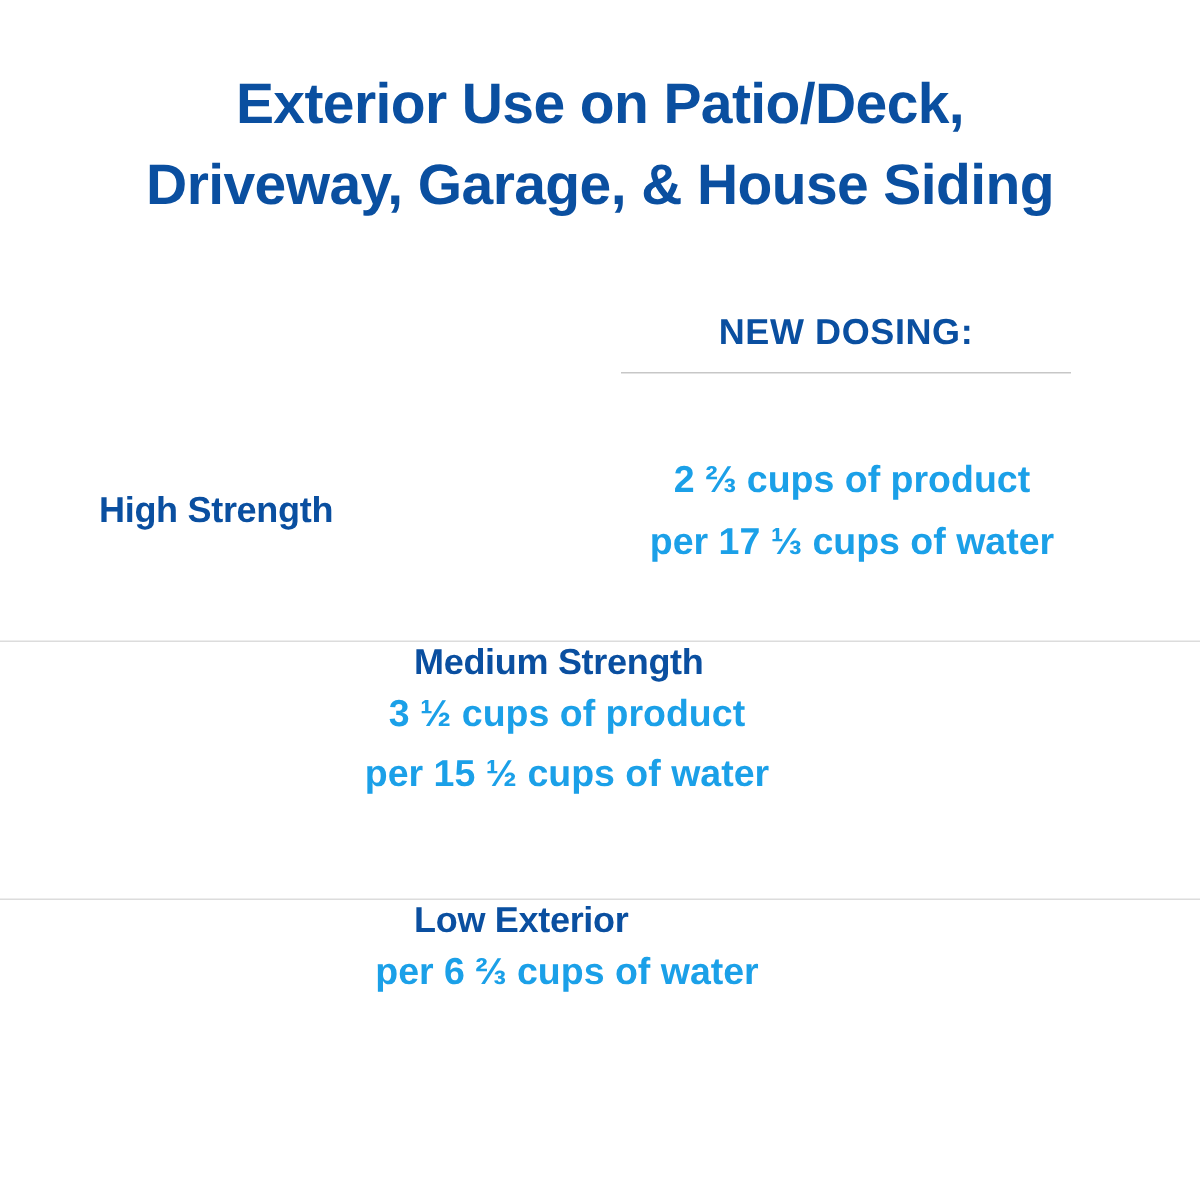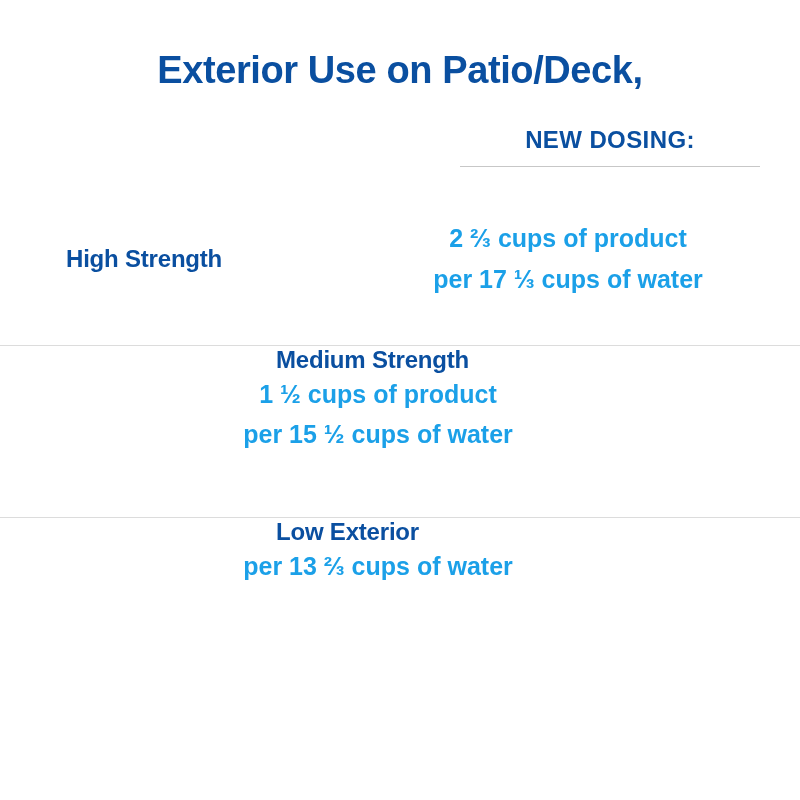--- a/index.html
+++ b/index.html
@@ -31,24 +31,24 @@
     color: #0a4fa0;
     font-size: 38px;
     font-weight: bold;
     letter-spacing: -0.4px;
     line-height: 1.42;
     white-space: nowrap;
   }
 
   
   .dosing-header {
-    margin-top: 28px;
+    margin-top: 56px;
     display: flex;
     justify-content: flex-end;
-    padding-right: 40px;
+    padding-right: 86px;
   }
   .dosing-header-inner {
     width: 300px;
     text-align: center;
   }
   .dosing-title {
     color: #0a4fa0;
     font-size: 24px;
     font-weight: bold;
     letter-spacing: 0.4px;
@@ -98,20 +98,21 @@
     white-space: nowrap;
   }
 </style>
 </head>
 <body>
 
 <div class="page">
 
   <div class="title-block">
     <div class="title-line">Exterior Use on Patio/Deck,</div>
+    <div class="title-line">Driveway, Garage, &amp; House Siding</div>
   </div>
 
   <div class="dosing-header">
     <div class="dosing-header-inner">
       <div class="dosing-title">NEW DOSING:</div>
       <div class="dosing-rule"></div>
     </div>
   </div>
 
   <div class="rows">
@@ -120,26 +121,26 @@
       <div class="label-cell">High Strength</div>
       <div class="dose-cell">
         <span class="dose-line">2 ⅔ cups of product</span>
         <span class="dose-line">per 17 ⅓ cups of water</span>
       </div>
     </div>
 
     <div class="row">
       <div class="label-cell">Medium Strength</div>
       <div class="dose-cell">
-        <span class="dose-line">1 ½  cups of product</span>
+        <span class="dose-line">3 ½  cups of product</span>
         <span class="dose-line">per 15 ½ cups of water</span>
       </div>
     </div>
 
     <div class="row">
       <div class="label-cell">Low Exterior</div>
       <div class="dose-cell">
-        <span class="dose-line">per 13 ⅔ cups of water</span>
+        <span class="dose-line">per 6 ⅔ cups of water</span>
       </div>
     </div>
 
   </div>
 </div>
 
 </body></html>

